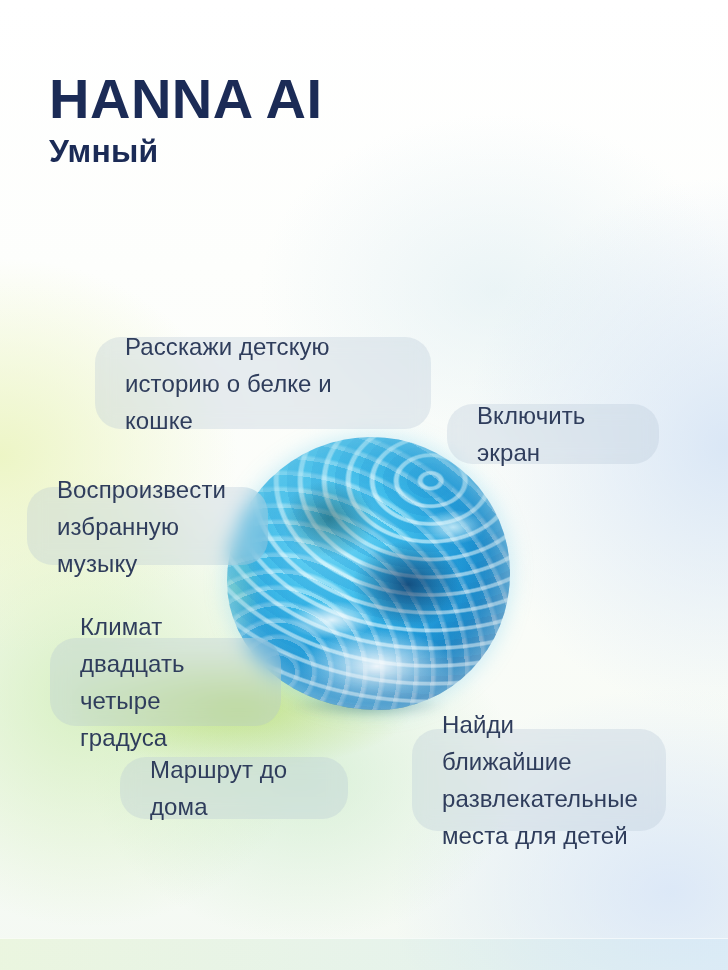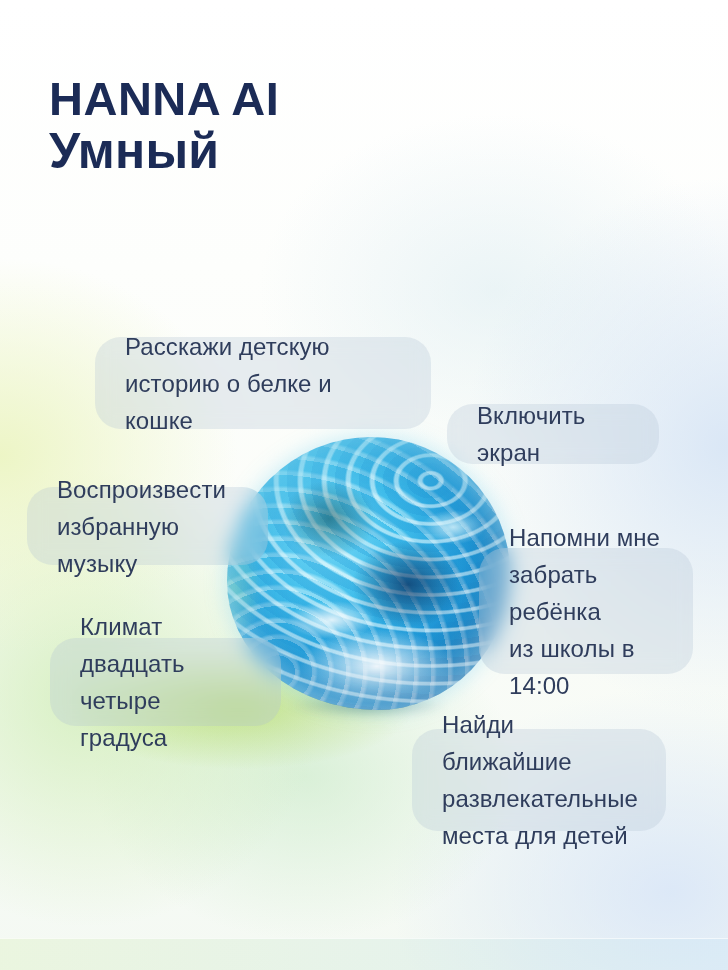--- a/index.html
+++ b/index.html
@@ -14,22 +14,22 @@
       radial-gradient(ellipse 48% 30% at 0% 47%, rgba(236,245,195,.95), rgba(236,245,195,0) 68%),
       radial-gradient(ellipse 52% 38% at 12% 72%, rgba(205,236,178,.75), rgba(205,236,178,0) 62%),
       radial-gradient(ellipse 45% 26% at 42% 80%, rgba(198,233,196,.6), rgba(198,233,196,0) 65%),
       radial-gradient(ellipse 55% 42% at 100% 46%, rgba(212,227,245,.85), rgba(212,227,245,0) 66%),
       radial-gradient(ellipse 62% 34% at 92% 92%, rgba(214,228,248,.8), rgba(214,228,248,0) 62%),
       radial-gradient(ellipse 50% 28% at 68% 30%, rgba(216,234,240,.5), rgba(216,234,240,0) 65%),
       linear-gradient(180deg,#ffffff 0%, #fbfdf9 55%, #f4f9f3 100%);
   }
 
   .title-block{position:absolute; left:49px; top:72px; color:#1b2b56;}
-  .brand{font-size:47px; font-weight:700; line-height:53px; letter-spacing:.5px;}
-  .subtitle{font-size:50px; font-weight:700; line-height:52px; letter-spacing:.2px;}
+  .brand{font-size:56px; font-weight:700; line-height:53px; letter-spacing:.5px;}
+  .subtitle{font-size:32px; font-weight:700; line-height:52px; letter-spacing:.2px;}
 
   
   .orb{
     position:absolute; left:227px; top:437px; width:283px; height:273px;
     border-radius:51% 49% 47% 53% / 53% 50% 50% 47%;
     background:
       radial-gradient(ellipse 40% 20% at 53% 84%, rgba(255,255,255,.95), rgba(255,255,255,0) 68%),
       radial-gradient(ellipse 22% 10% at 37% 67%, rgba(255,255,255,.85), rgba(255,255,255,0) 70%),
       radial-gradient(ellipse 16% 9% at 80% 33%, rgba(230,252,255,.8), rgba(230,252,255,0) 70%),
       radial-gradient(ellipse 30% 24% at 64% 54%, rgba(8,44,92,.72), rgba(8,44,92,0) 66%),
@@ -105,31 +105,29 @@
 
   <div class="chip chip-2">
     <span class="chip-text">Включить экран</span>
   </div>
 
   <div class="chip chip-3">
     <span class="chip-text">Воспроизвести
 избранную музыку</span>
   </div>
 
-  <div class="chip chip-4">
-    <span class="chip-text">Напомни мне
-забрать ребёнка
-из школы в 14:00</span>
-  </div>
 
   <div class="chip chip-5">
     <span class="chip-text">Климат двадцать
 четыре градуса</span>
   </div>
 
+  <div class="chip chip-6">
+    <span class="chip-text">Маршрут до дома</span>
+  </div>
 
   <div class="chip chip-7">
     <span class="chip-text">Найди ближайшие
 развлекательные
 места для детей</span>
   </div>
 
   <div class="bottom-band"></div>
 </div>
 

